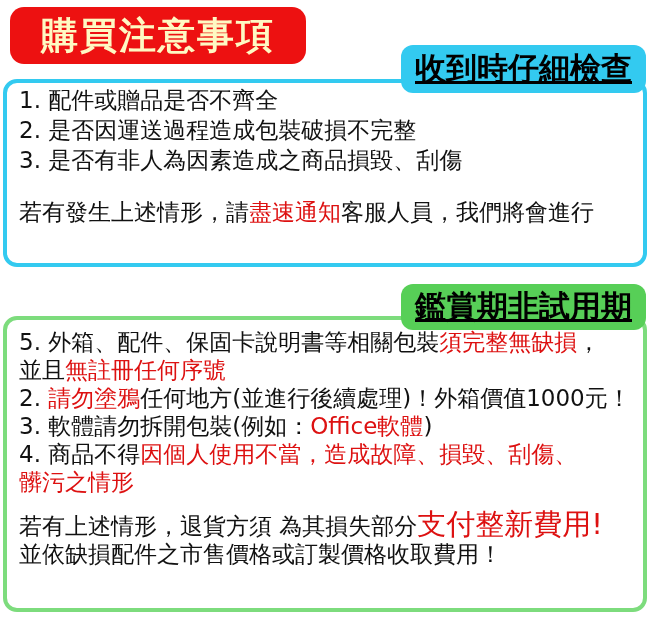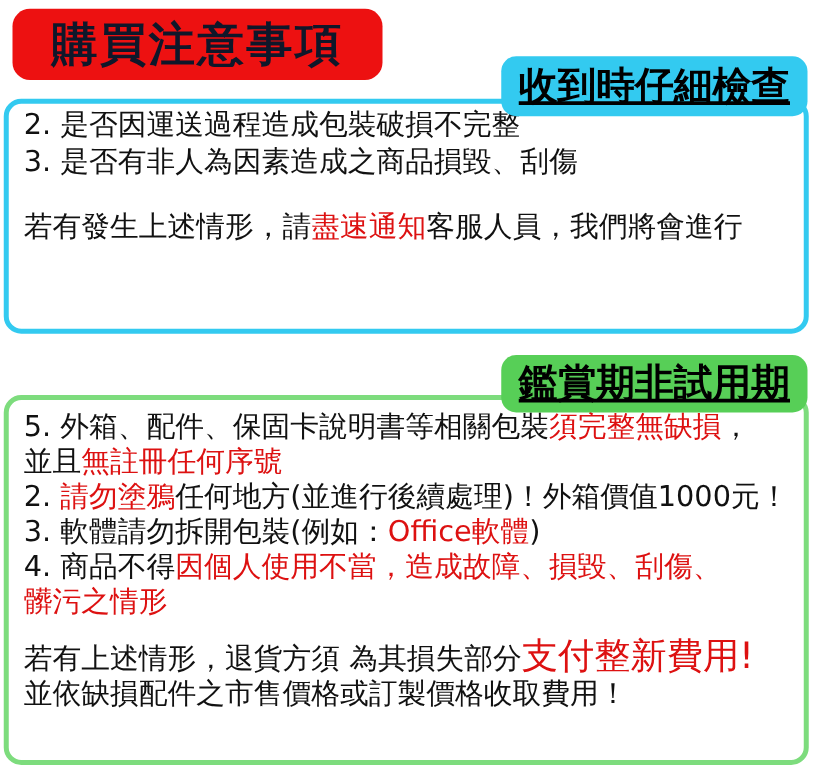--- a/index.html
+++ b/index.html
@@ -10,21 +10,21 @@
     overflow:hidden;
     font-family:"DejaVu Sans","Liberation Sans",sans-serif;
     color:#111;
   }
 
   
   .main-title {
     position:absolute; left:10px; top:7px;
     width:296px; height:57px;
     background:var(--red-box,#ed1111);
-    color:#0f172a;
+    color:#fef9c3;
     border-radius:14px;
     font-size:37px; font-weight:bold; letter-spacing:2px;
     display:flex; align-items:center; justify-content:center;
   }
 
   
   .tab {
     position:absolute; right:4px;
     height:48px; padding:0 14px;
     display:flex; align-items:center; justify-content:center;
@@ -62,20 +62,21 @@
 <body>
 
 <div class="page">
 
   <div class="main-title">購買注意事項</div>
 
   <div class="tab tab-cyan">收到時仔細檢查</div>
 
   <div class="box box-cyan">
     <div class="box-inner">
+        <div class="line"><span>1. 配件或贈品是否不齊全</span></div>
         <div class="line"><span>2. 是否因運送過程造成包裝破損不完整</span></div>
         <div class="line"><span>3. 是否有非人為因素造成之商品損毀、刮傷</span></div>
         <div class="spacer-1"></div>
         <div class="line"><span>若有發生上述情形，請</span><span class="seg-red">盡速通知</span><span>客服人員，我們將會進行</span></div>
       </div>
   </div>
 
   <div class="tab tab-green">鑑賞期非試用期</div>
 
   <div class="box box-green">

